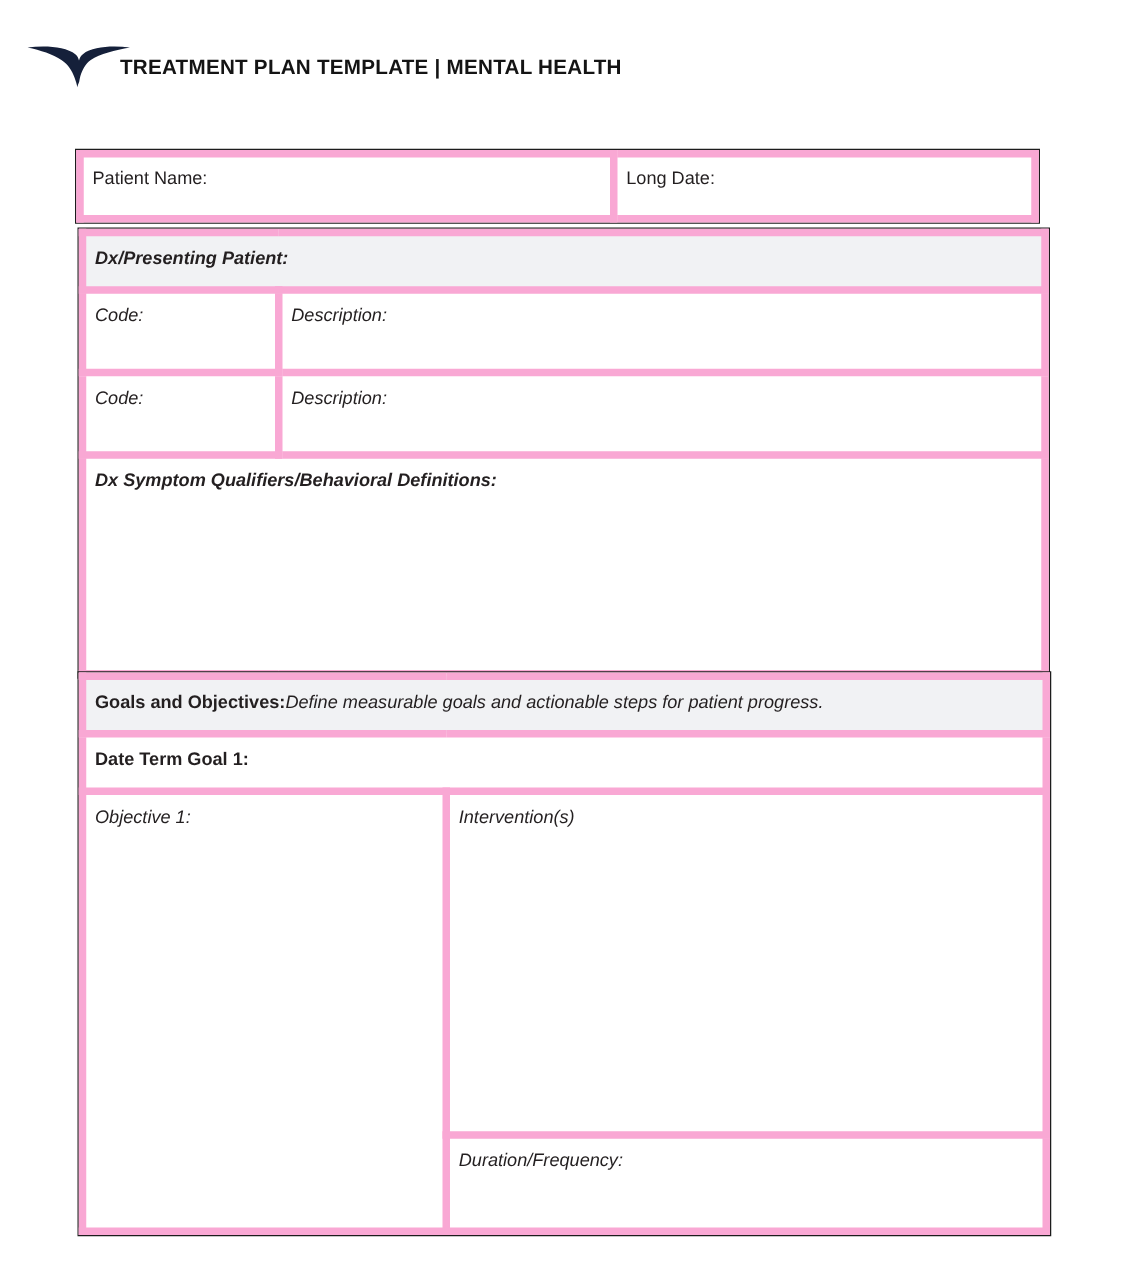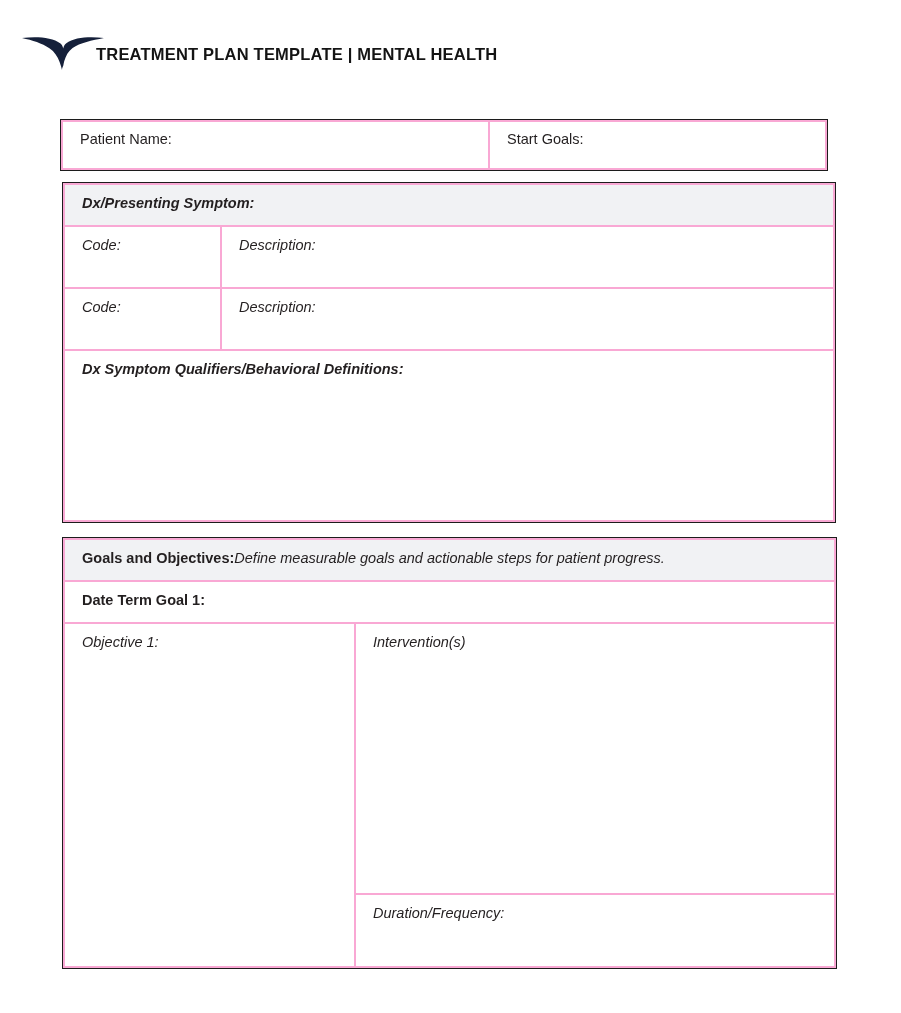--- a/index.html
+++ b/index.html
@@ -46,23 +46,23 @@
   }
 
   
   .tbl {
     position: absolute;
     border-collapse: collapse;
     table-layout: fixed;
     background: #ffffff;
   }
   .tbl td {
-    border: 2px solid #f9a8d4;
+    border: 6px solid #f9a8d4;
     vertical-align: top;
-    padding: 9px 7px 0 17px;
+    padding: 9px 7px 0 7px;
     font-size: 14.5px;
     line-height: 1.25;
     color: #231f20;
     background: #ffffff;
   }
   .tbl.outer-thick {
     box-shadow: 0 0 0 1px #1c1c1c;
   }
   .shade { background: #f1f2f4 !important; }
   .it      { font-style: italic; font-weight: normal; }
@@ -119,35 +119,35 @@
   <colgroup>
       <col style="width:427px">
       <col style="width:337px">
     </colgroup>
   <tbody>
     <tr>
       <td>
         <span class="cell-text">Patient Name:</span>
       </td>
       <td>
-        <span class="cell-text">Start Goals:</span>
+        <span class="cell-text">Long Date:</span>
       </td>
     </tr>
   </tbody>
 </table>
 
 <table class="tbl outer-thick" id="dx-table">
   <colgroup>
       <col style="width:157px">
       <col style="width:613px">
     </colgroup>
   <tbody>
     <tr>
       <td class="shade" colspan="2" style="height:31px;">
-        <span class="cell-text bi">Dx/Presenting Symptom:</span>
+        <span class="cell-text bi">Dx/Presenting Patient:</span>
       </td>
     </tr>
 
     <tr>
       <td style="height:51px;">
         <span class="cell-text it">Code:</span>
       </td>
       <td>
         <span class="cell-text it">Description:</span>
       </td>

